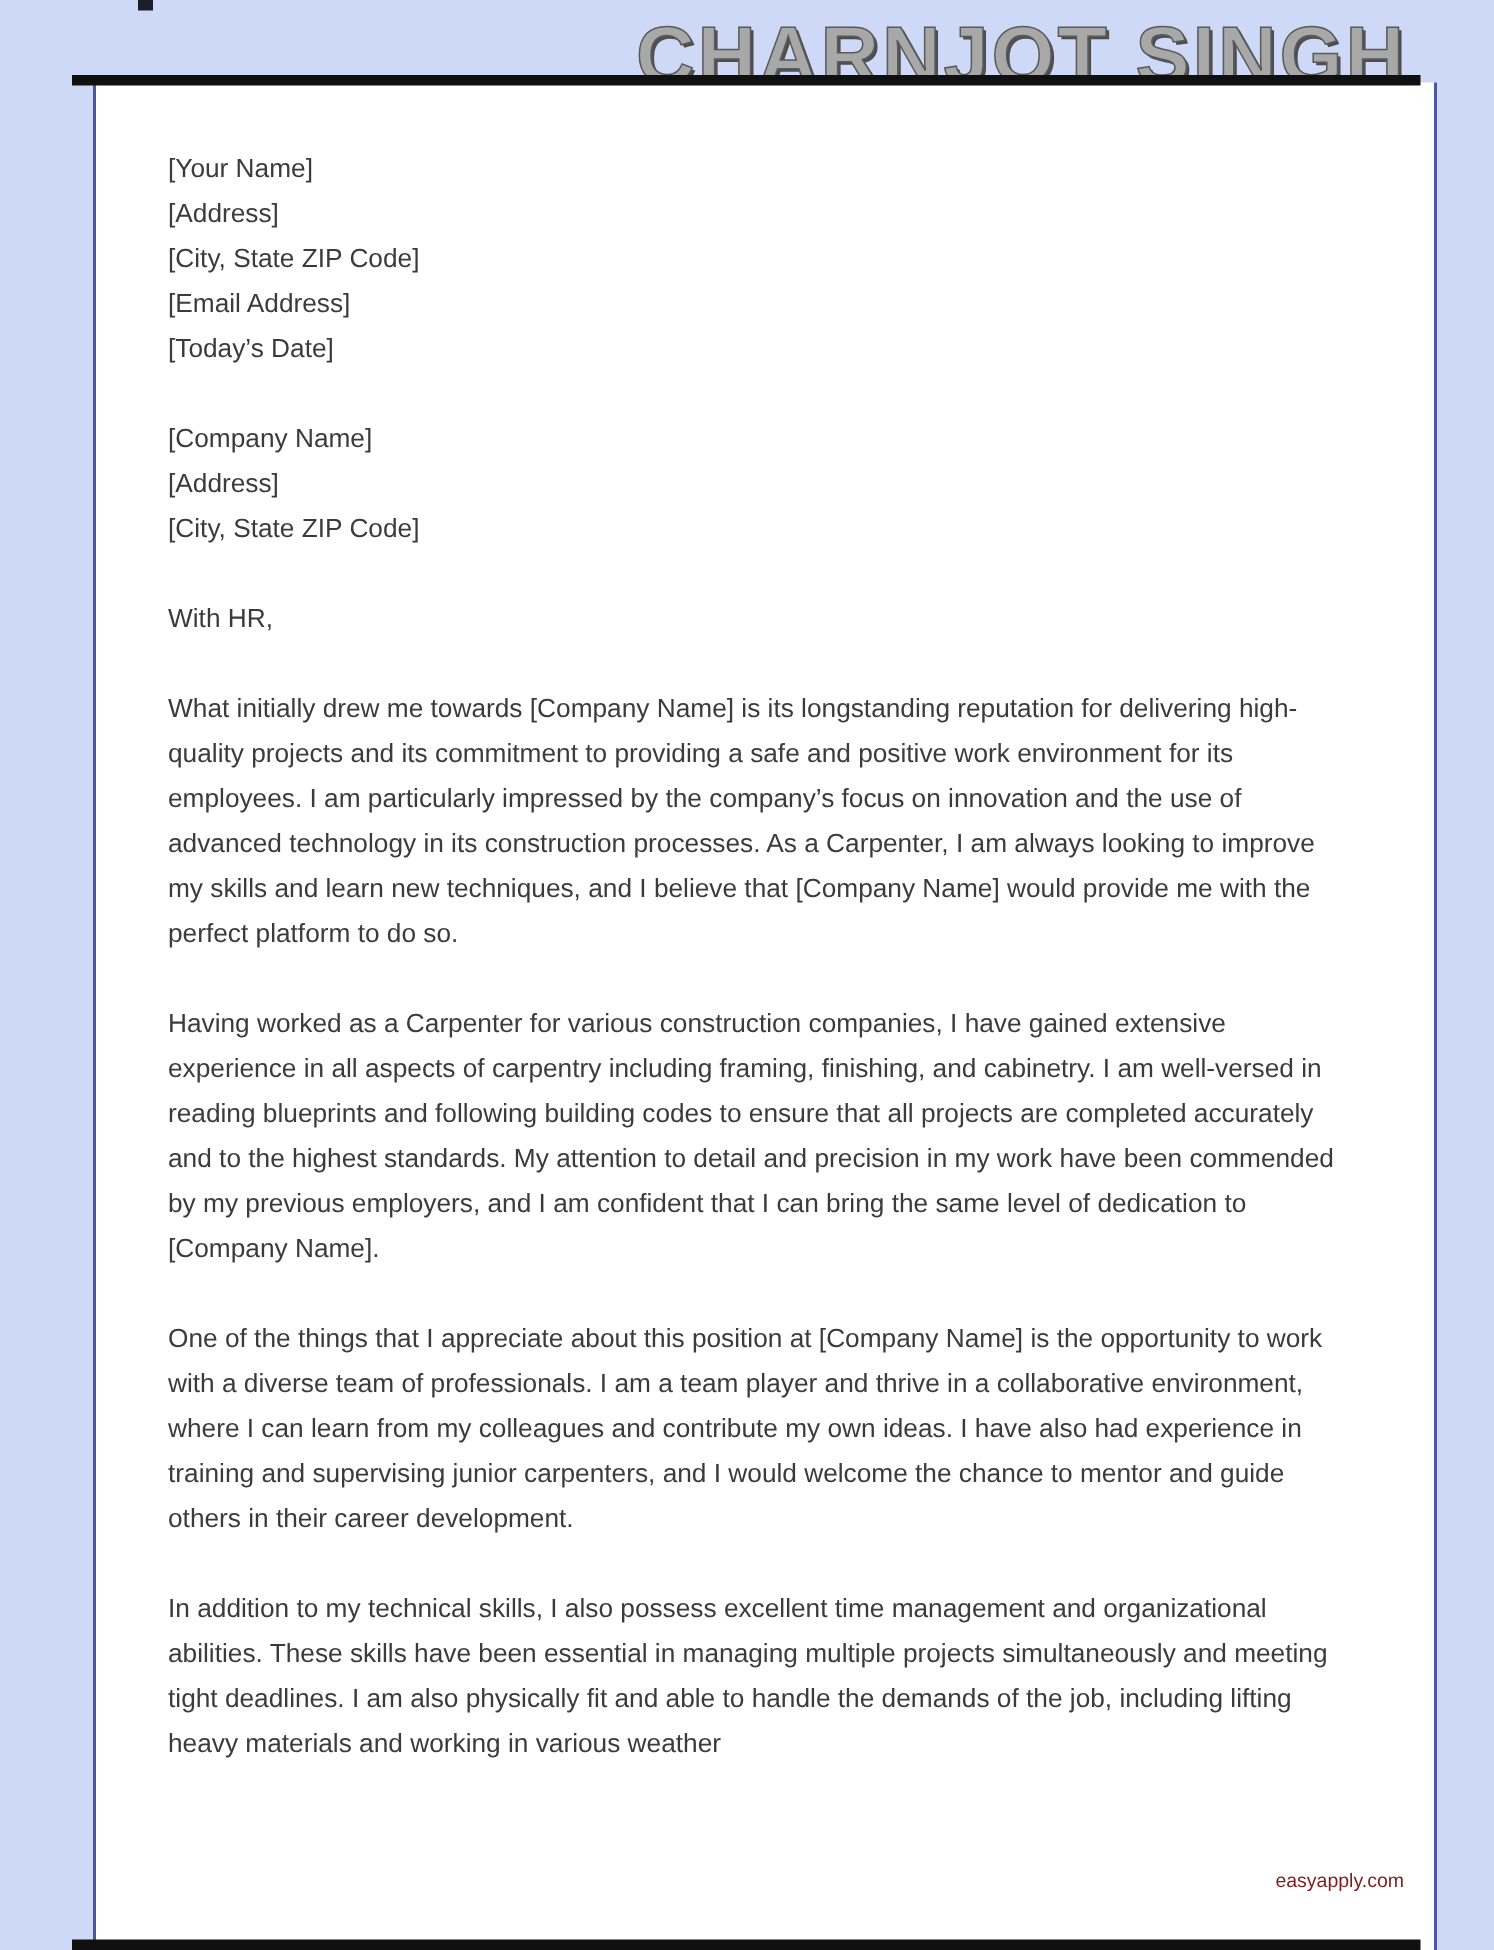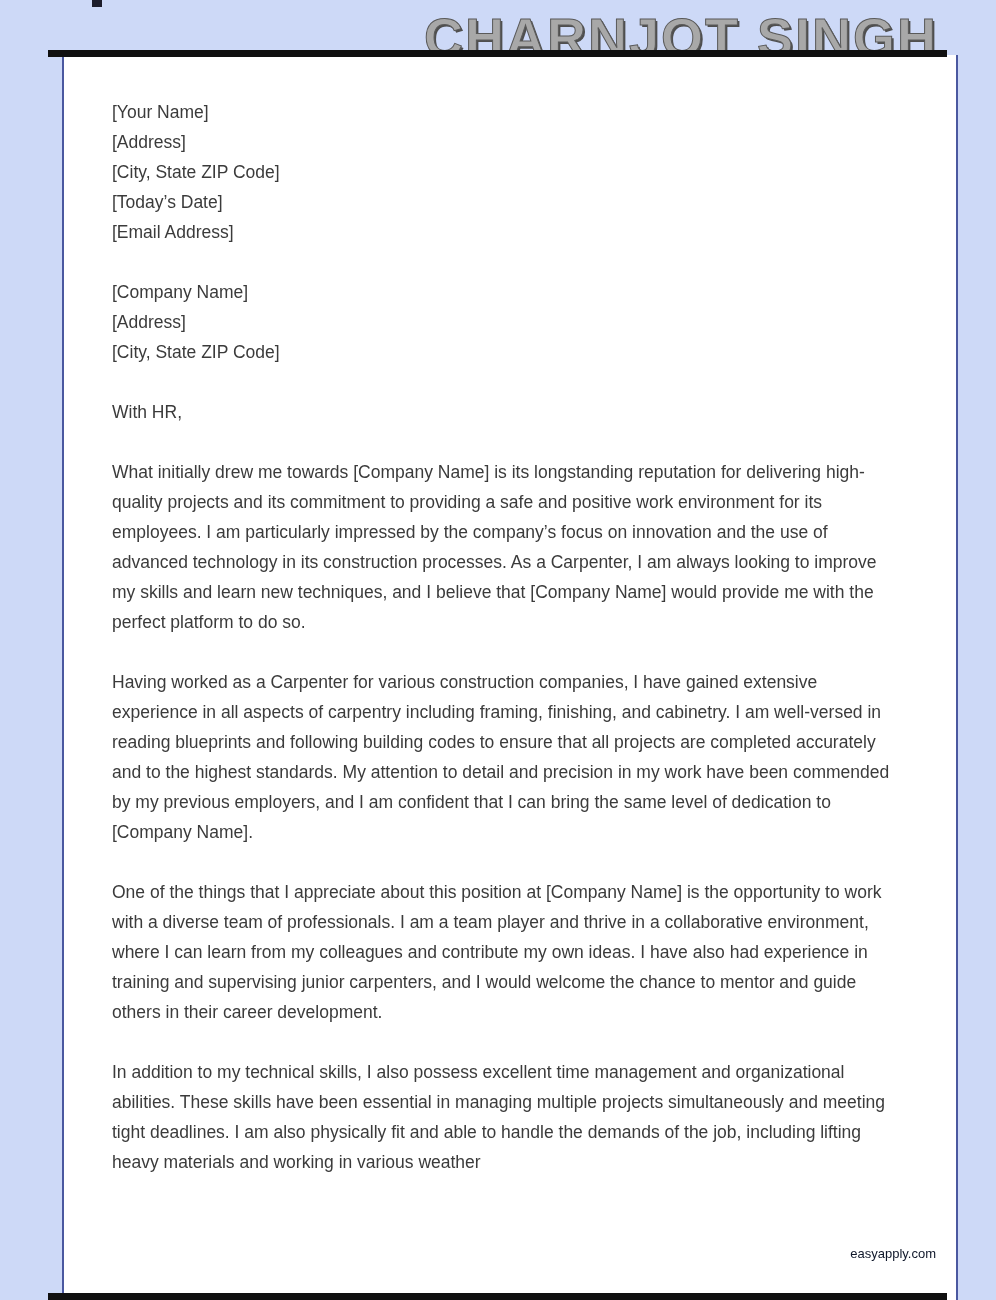--- a/index.html
+++ b/index.html
@@ -80,42 +80,42 @@
     margin: 0;
   }
   .paragraph {
     margin: 0 0 30px 0;
   }
   .watermark {
     position: absolute;
     right: 60px;
     top: 1246px;
     font-size: 13px;
-    color: #0f172a;
+    color: #7f1d1d;
     z-index: 4;
   }
 </style>
 </head>
 <body>
 
 <div class="corner-mark"></div>
 
 <div class="header-name">CHARNJOT SINGH</div>
 
 <div class="top-bar"></div>
 
 <div class="sheet">
   <div class="letter">
 
     <div class="block">
       <p>[Your Name]</p>
       <p>[Address]</p>
       <p>[City, State ZIP Code]</p>
+      <p>[Email Address]</p>
       <p>[Today’s Date]</p>
-      <p>[Email Address]</p>
     </div>
 
     <div class="block">
       <p>[Company Name]</p>
       <p>[Address]</p>
       <p>[City, State ZIP Code]</p>
     </div>
 
     <div class="block">
       <p>With HR,</p>

